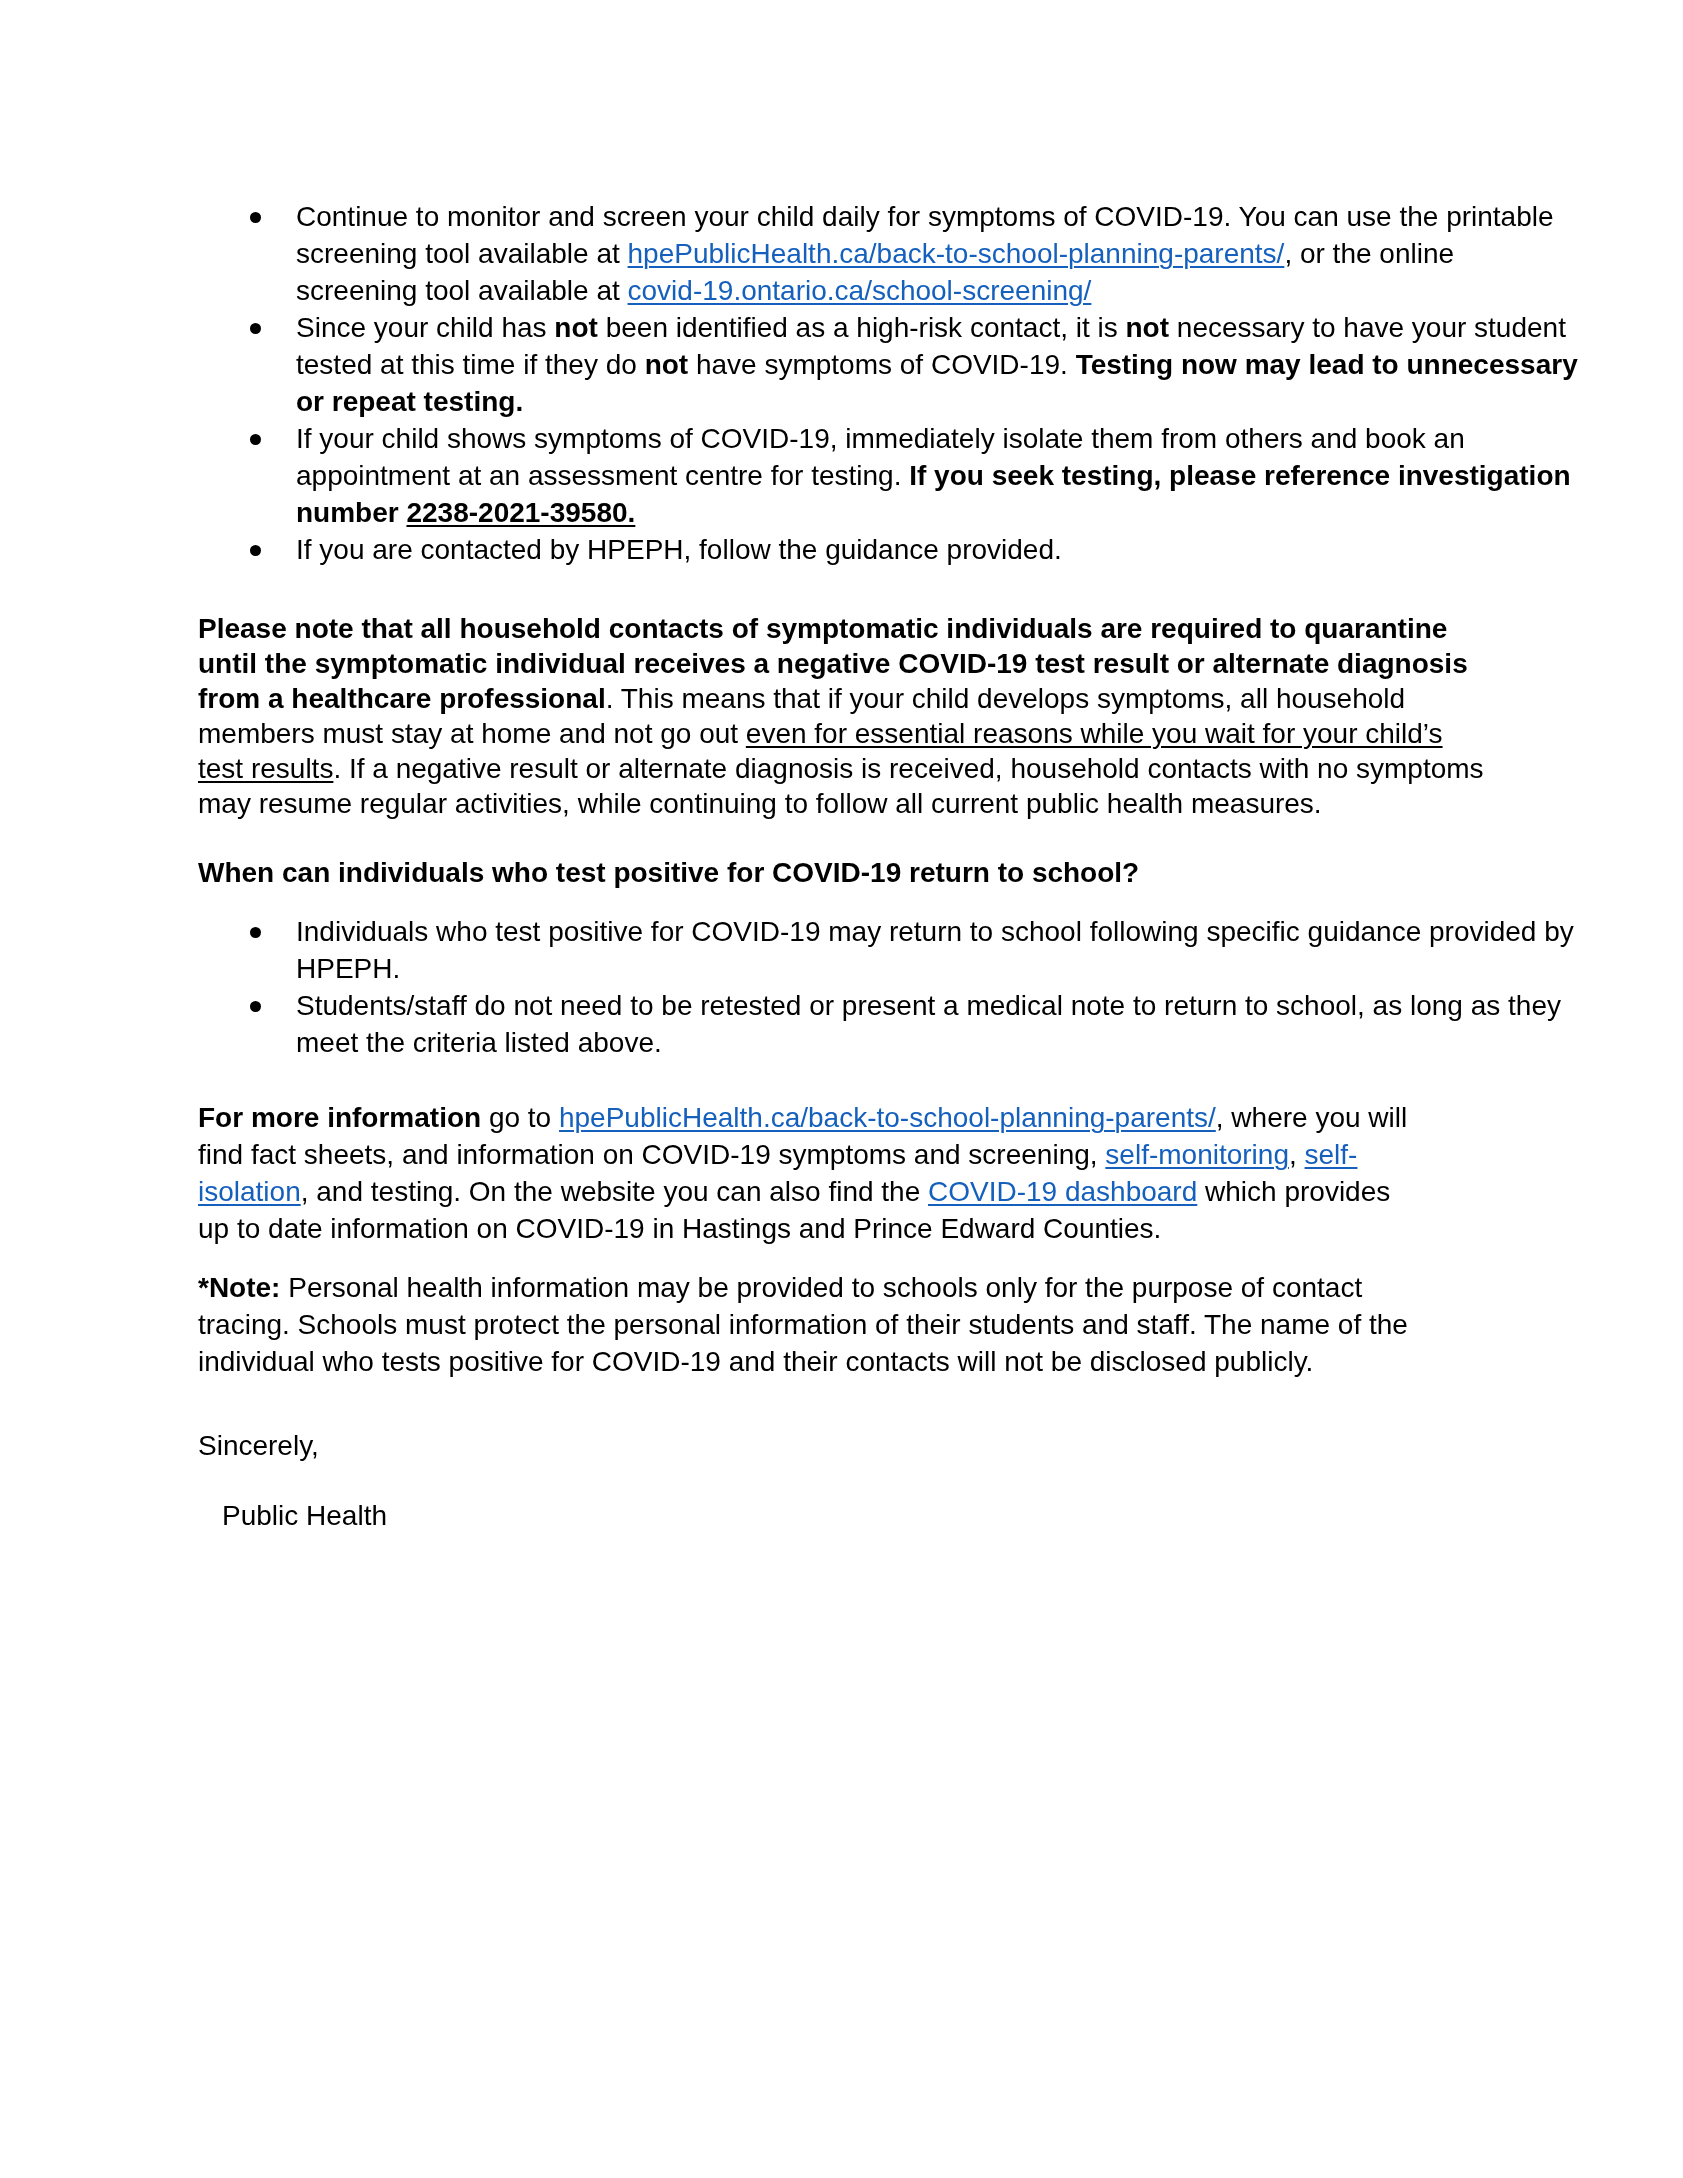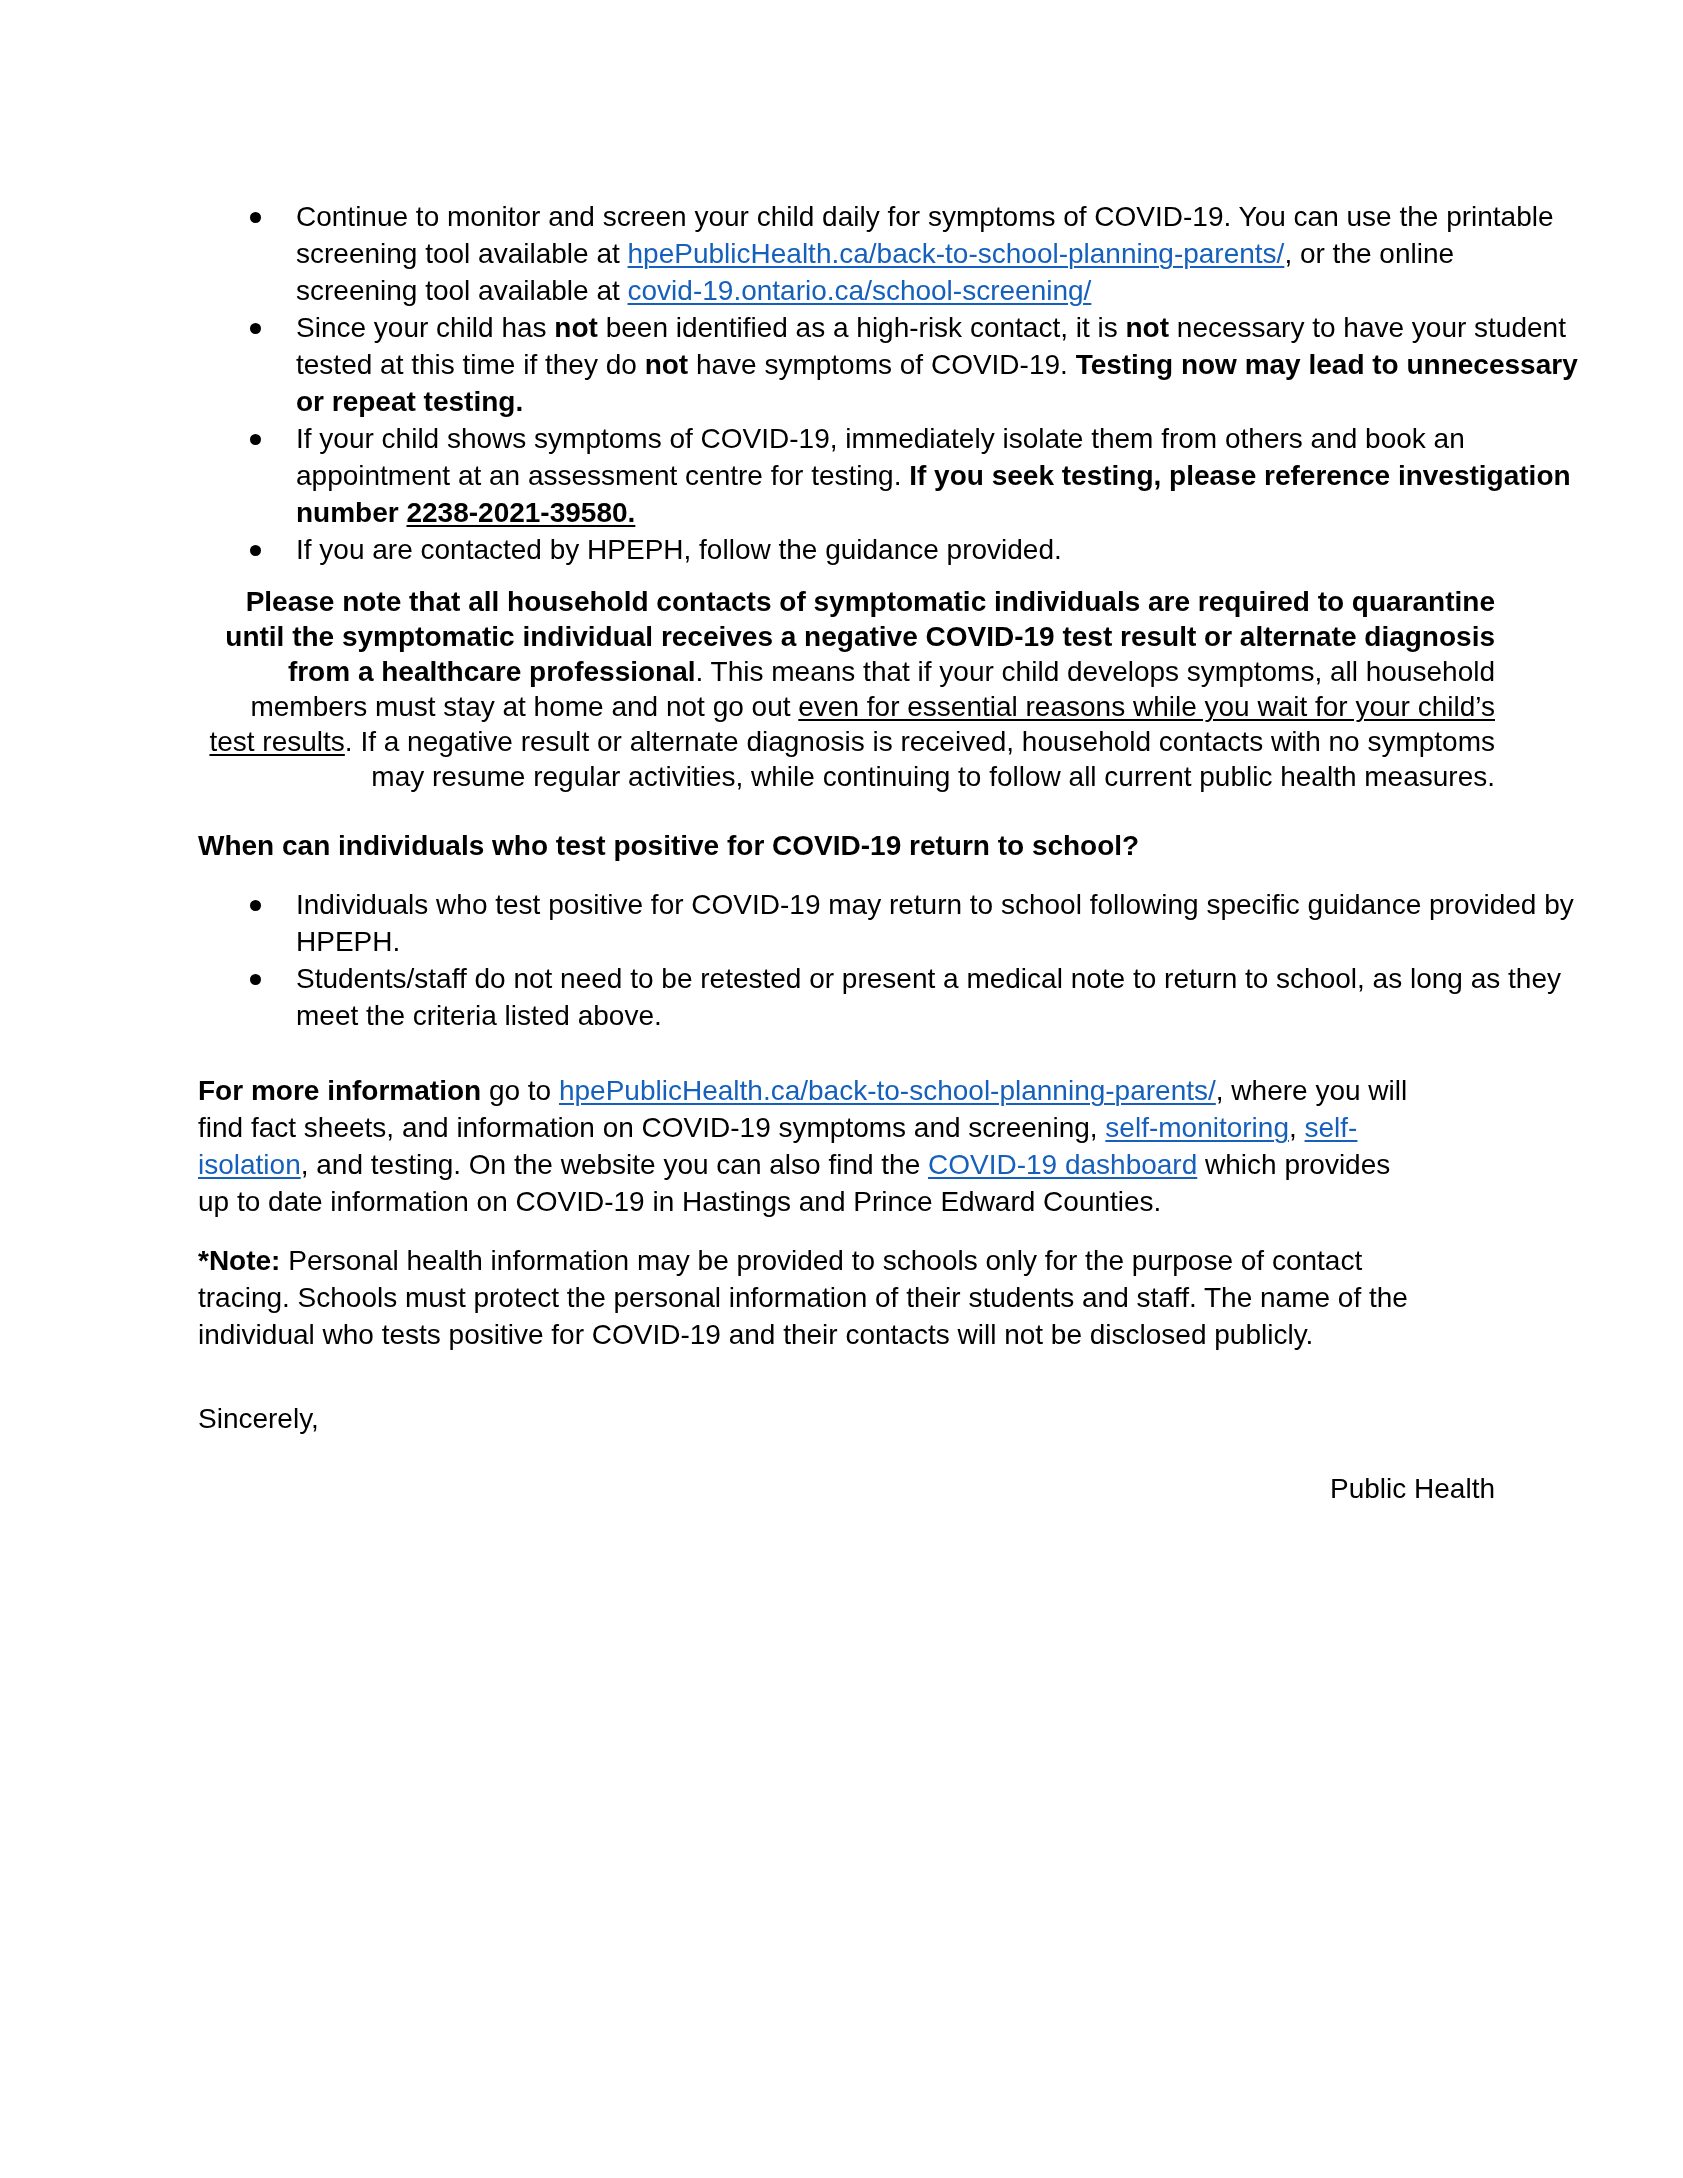--- a/index.html
+++ b/index.html
@@ -59,24 +59,23 @@
       text-underline-offset: 3px;
     }
     .u {
       text-decoration: underline;
       text-decoration-thickness: 2px;
       text-underline-offset: 3px;
     }
     b { font-weight: bold; }
     p { margin: 0; }
     .para1 {
-      margin-top: 16px;
+      margin-top: 43px;
       width: 1297px;
       line-height: 35px;
-      text-align: right;
     }
     .heading {
       margin-top: 33px;
       font-weight: bold;
     }
     .list2-wrap { margin-top: 22px; }
     .para-info {
       margin-top: 38px;
       width: 1218px;
     }
@@ -85,21 +84,21 @@
       width: 1247px;
     }
     .closing {
       margin-top: 47px;
     }
     .sig {
       margin-top: 34px;
       line-height: 35px;
     }
     .sig .l1 { padding-left: 15px; display: block; }
-    .sig .l2 { padding-left: 24px; display: block; text-align: right; }
+    .sig .l2 { padding-left: 24px; display: block; }
   </style>
 </head>
 <body>
 
 <div class="page">
   <div class="content">
 
     <ul class="bullets list1">
       <li>
         <span class="dot"></span>

